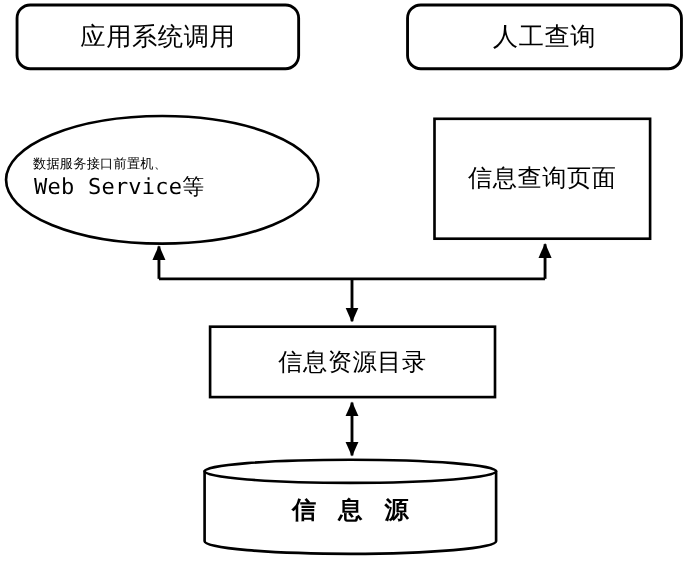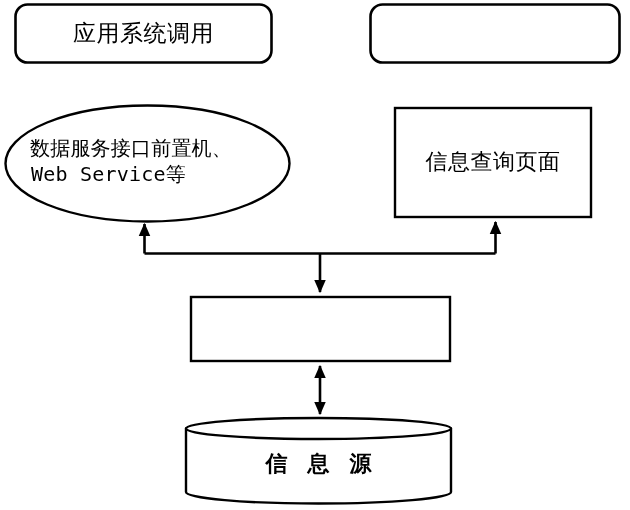--- a/index.html
+++ b/index.html
@@ -44,21 +44,21 @@
     letter-spacing: 0.5px;
   }
   
   .label-ellipse {
     flex-direction: column;
     align-items: flex-start;
     justify-content: center;
     text-align: left;
   }
   .label-ellipse .line-cjk {
-    font-size: 20px;
+    font-size: 12px;
     letter-spacing: 0.2px;
     display: block;
   }
   .label-ellipse .line-mono {
     font-family: "DejaVu Sans Mono", "Liberation Mono", monospace;
     font-size: 20px;
     letter-spacing: 0.2px;
     display: block;
     padding-left: 1px;
   }
@@ -110,24 +110,26 @@
 
     <path d="M 144.5 253.5 L 495.5 253.5" fill="none" stroke="#000000" stroke-width="2.6"></path>
 
     <path d="M 320 253.5 L 320 292" fill="none" stroke="#000000" stroke-width="2.6" marker-end="url(#arrow-head)"></path>
 
     <path d="M 320 366 L 320 414" fill="none" stroke="#000000" stroke-width="2.6" marker-start="url(#arrow-head)" marker-end="url(#arrow-head)"></path>
   </svg>
 
   <div class="node-label label-actor" style="left:15px; top:4px; width:257px; height:59px;">应用系统调用</div>
 
+  <div class="node-label label-actor" style="left:370px; top:4px; width:250px; height:59px;">人工查询</div>
 
   <div class="node-label label-ellipse" style="left:30px; top:131px; width:240px; height:62px;">
     <span class="line-cjk">数据服务接口前置机、</span>
     <span class="line-mono">Web Service等</span>
   </div>
 
   <div class="node-label label-rect" style="left:394px; top:107px; width:198px; height:111px;">信息查询页面</div>
 
+  <div class="node-label label-rect" style="left:190px; top:296px; width:261px; height:66px;">信息资源目录</div>
 
   <div class="node-label label-cylinder" style="left:185px; top:440px; width:267px; height:48px;">信 息 源</div>
 
 </div>
 
 </body></html>

